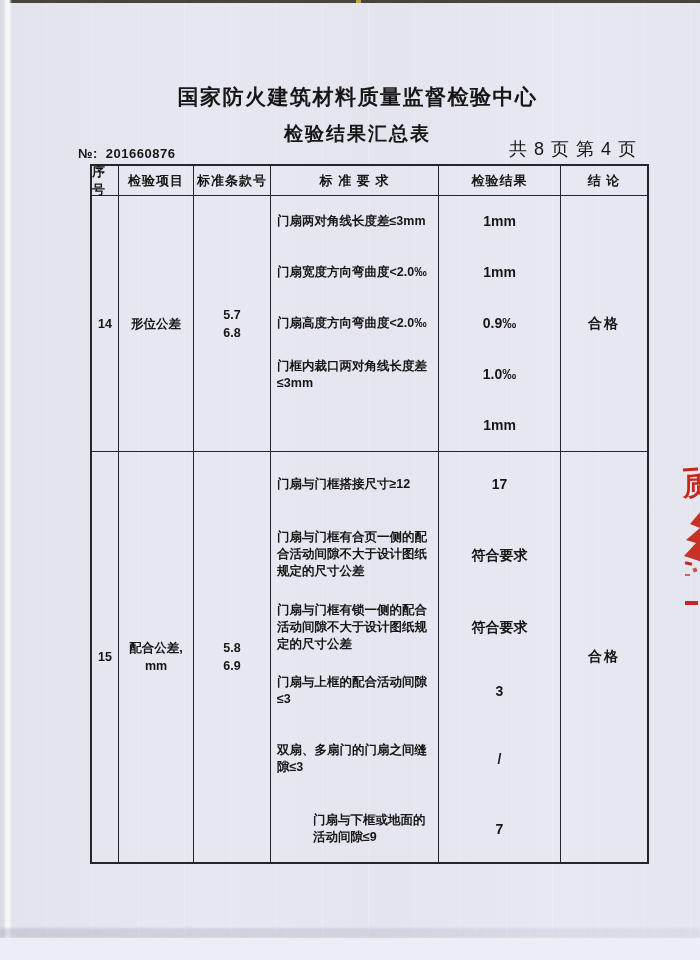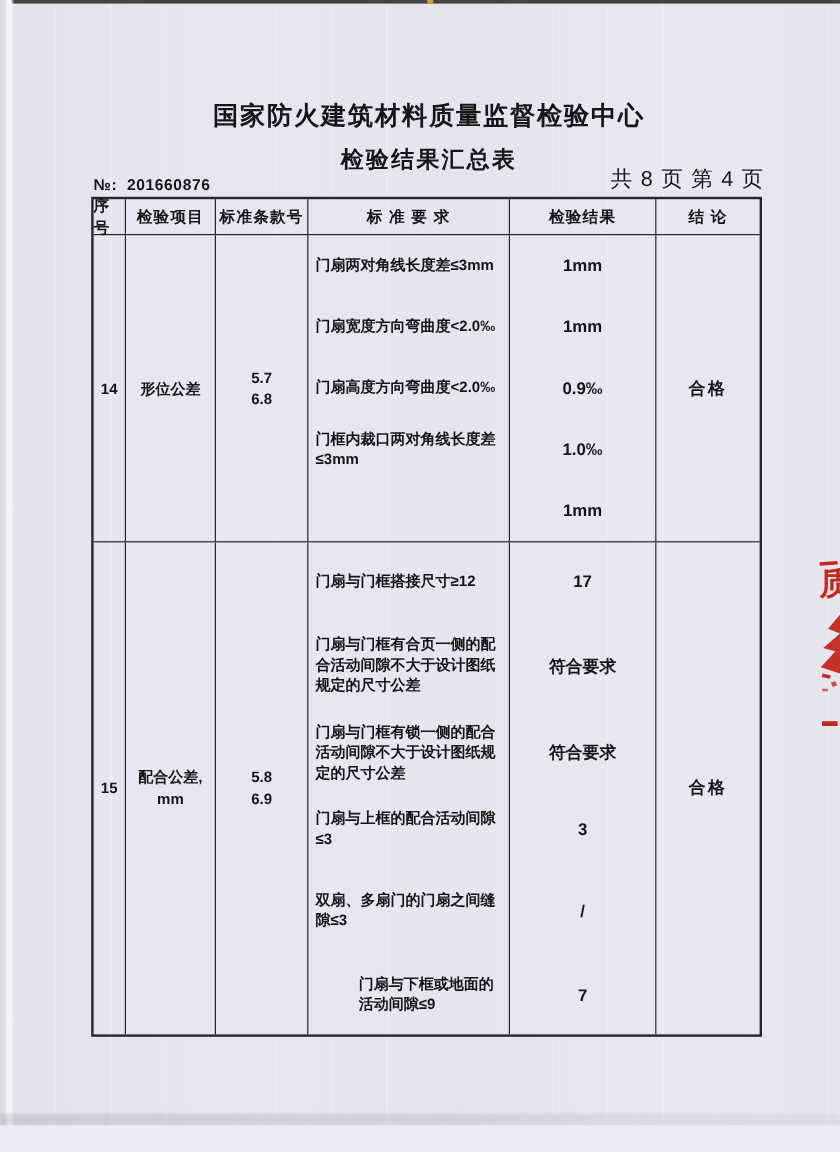--- a/index.html
+++ b/index.html
@@ -27,21 +27,21 @@
   .doc-head{position:absolute;left:78px;top:0;width:559px;text-align:center;}
   .doc-title{margin:84px 0 12px 0;font-size:21px;font-weight:bold;letter-spacing:1.5px;line-height:26px;}
   .doc-subtitle{margin:6px 0 0 0;font-size:19px;font-weight:bold;letter-spacing:2px;line-height:24px;}
   .meta-row{position:absolute;left:78px;top:139px;width:559px;height:22px;
     display:flex;justify-content:space-between;align-items:flex-end;}
   .report-no{font-size:13px;font-weight:bold;letter-spacing:.5px;}
   .report-no .num{margin-left:8px;}
   .page-info{font-size:18px;font-weight:normal;letter-spacing:1px;}
 
   
-  .itable{position:absolute;left:76px;top:164px;width:559px;border:2px solid #26262a;
+  .itable{position:absolute;left:90px;top:164px;width:559px;border:2px solid #26262a;
     background:rgba(255,255,255,0.04);box-sizing:border-box;}
   .trow{display:flex;border-bottom:1.5px solid #26262a;box-sizing:border-box;}
   .trow:last-child{border-bottom:none;}
   .cell{border-right:1.5px solid #26262a;box-sizing:border-box;display:flex;flex-direction:column;
     align-items:center;justify-content:center;font-weight:bold;}
   .cell:last-child{border-right:none;}
   .c-no{width:27px;}
   .c-item{width:75px;}
   .c-clause{width:77px;}
   .c-req{width:168px;align-items:stretch;justify-content:flex-start;}

